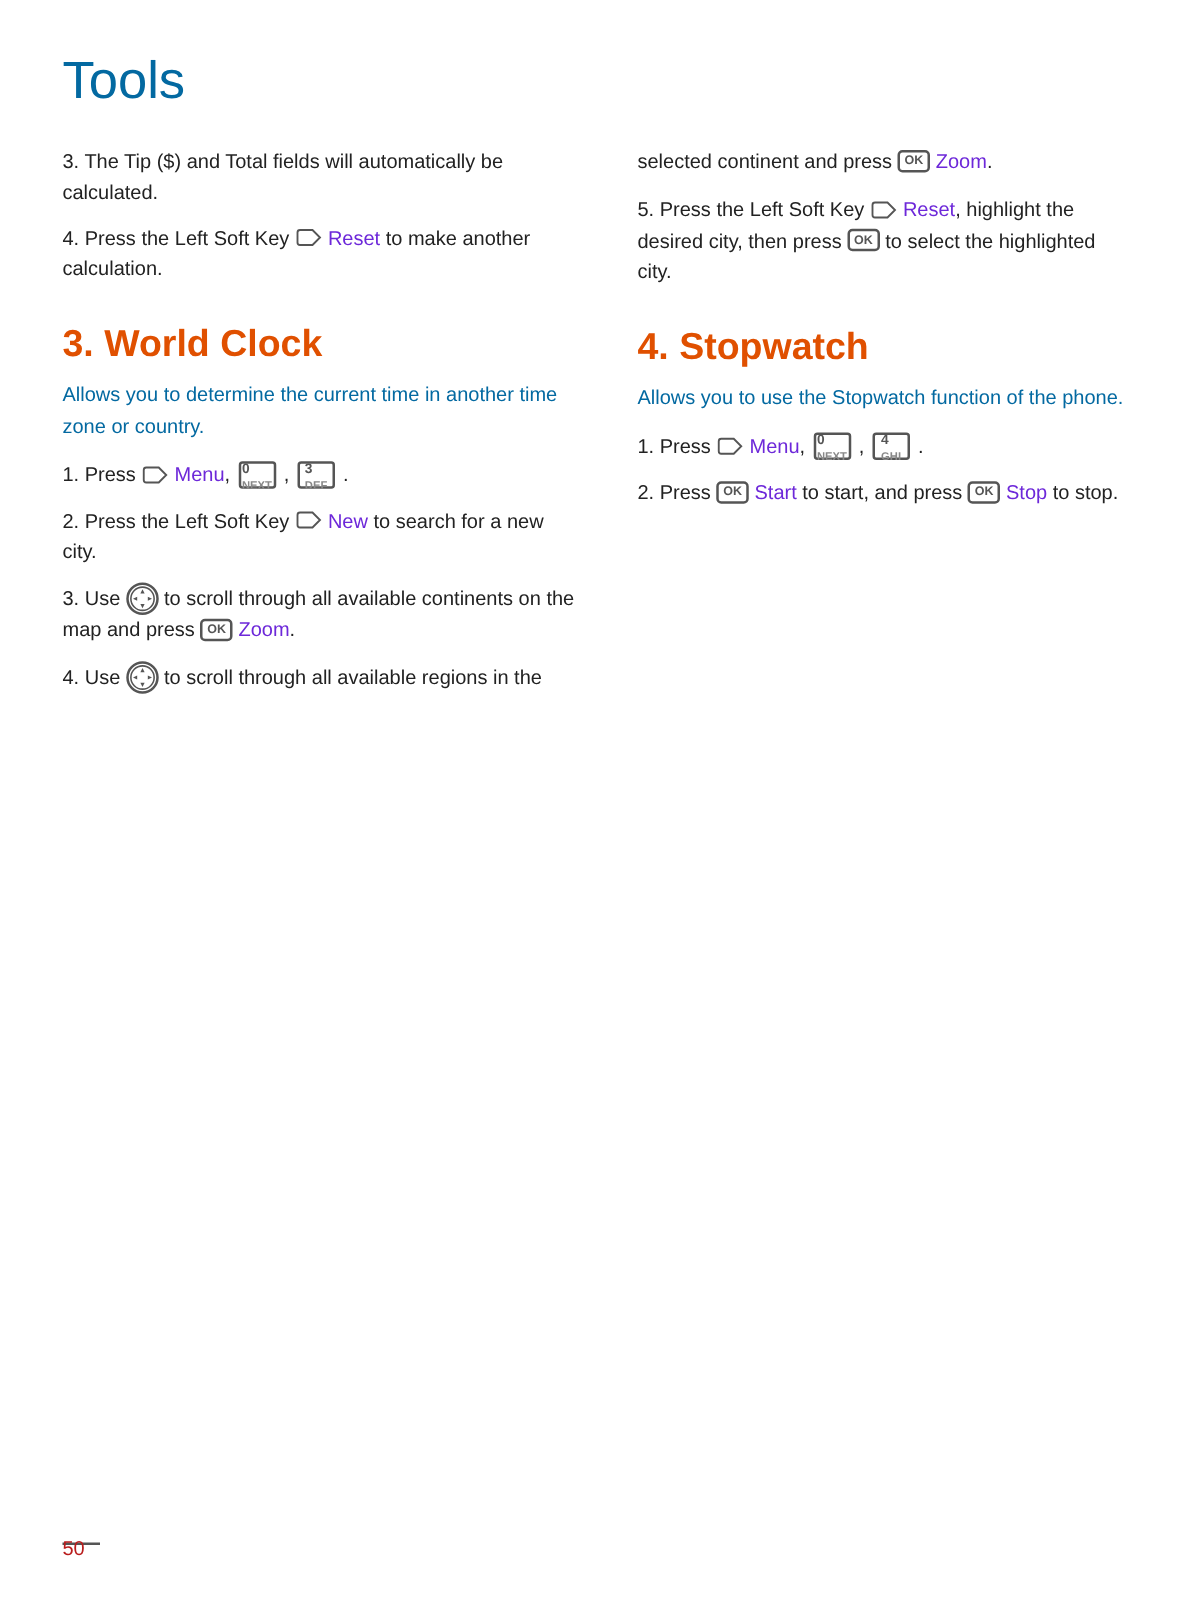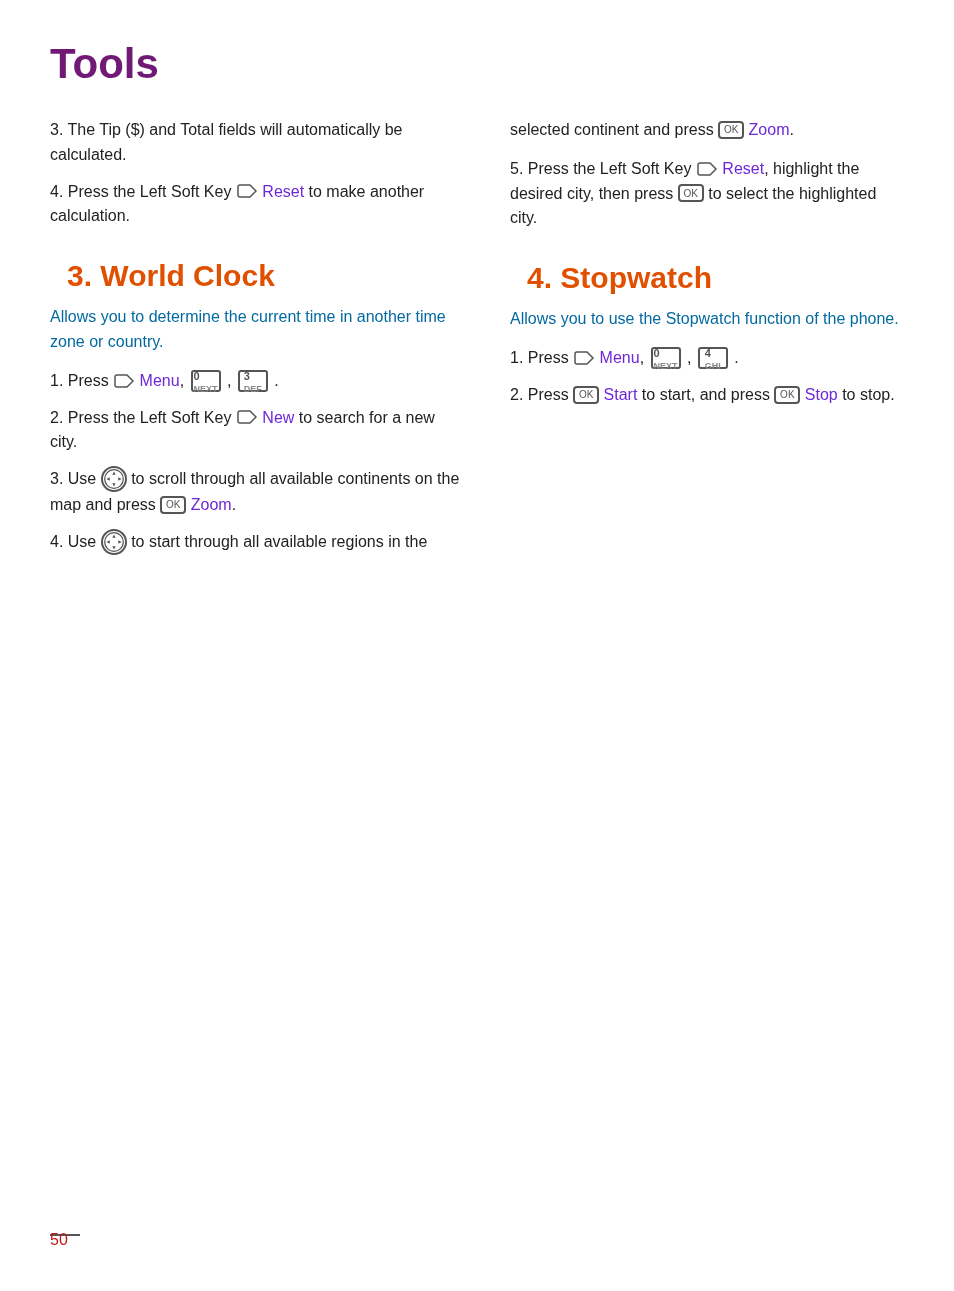--- a/index.html
+++ b/index.html
@@ -13,22 +13,22 @@
     }
 
     .page {
       padding: 40px 50px 60px 50px;
       display: flex;
       flex-direction: column;
     }
 
     .page-title {
       font-size: 42px;
-      font-weight: 700;
-      color: #701a75;
+      font-weight: 400;
+      color: #0369a1;
       margin-bottom: 30px;
     }
 
     .two-col {
       display: flex;
       flex-direction: row;
       gap: 0px;
     }
 
     .left-col {
@@ -41,21 +41,20 @@
       flex: 1;
       padding-left: 20px;
     }
 
     .section-heading {
       font-size: 30px;
       font-weight: bold;
       color: #e05000;
       margin-bottom: 12px;
       margin-top: 30px;
-      margin-left: 17px;
     }
 
     .section-desc {
       font-size: 16px;
       line-height: 1.55;
       margin-bottom: 14px;
       color: #0369a1;
     }
 
     ol.steps {
@@ -94,21 +93,21 @@
     
     .ok-icon {
       display: inline-flex;
       align-items: center;
       justify-content: center;
       width: 26px;
       height: 18px;
       border: 2px solid #555;
       border-radius: 4px;
       font-size: 10px;
-      font-weight: normal;
+      font-weight: bold;
       color: #555;
       vertical-align: middle;
       position: relative;
       top: -1px;
     }
 
     .key-box {
       display: inline-flex;
       align-items: center;
       justify-content: center;
@@ -252,21 +251,21 @@
 
         <li>
           <span>4. Use </span>
           <svg class="nav-icon" viewBox="0 0 26 26" xmlns="http://www.w3.org/2000/svg">
             <circle cx="13" cy="13" r="11" fill="none" stroke="#555" stroke-width="1.5"></circle>
             <polygon points="13,4 11,8 15,8" fill="#555"></polygon>
             <polygon points="13,22 11,18 15,18" fill="#555"></polygon>
             <polygon points="4,13 8,11 8,15" fill="#555"></polygon>
             <polygon points="22,13 18,11 18,15" fill="#555"></polygon>
           </svg>
-          <span> to start through all available regions in the</span>
+          <span> to scroll through all available regions in the</span>
         </li>
       </ol>
 
     </div>
 
     <div class="right-col">
 
       <p class="continuation">
         selected continent and press <span class="ok-icon">OK</span> <strong>Zoom</strong>.
       </p>

